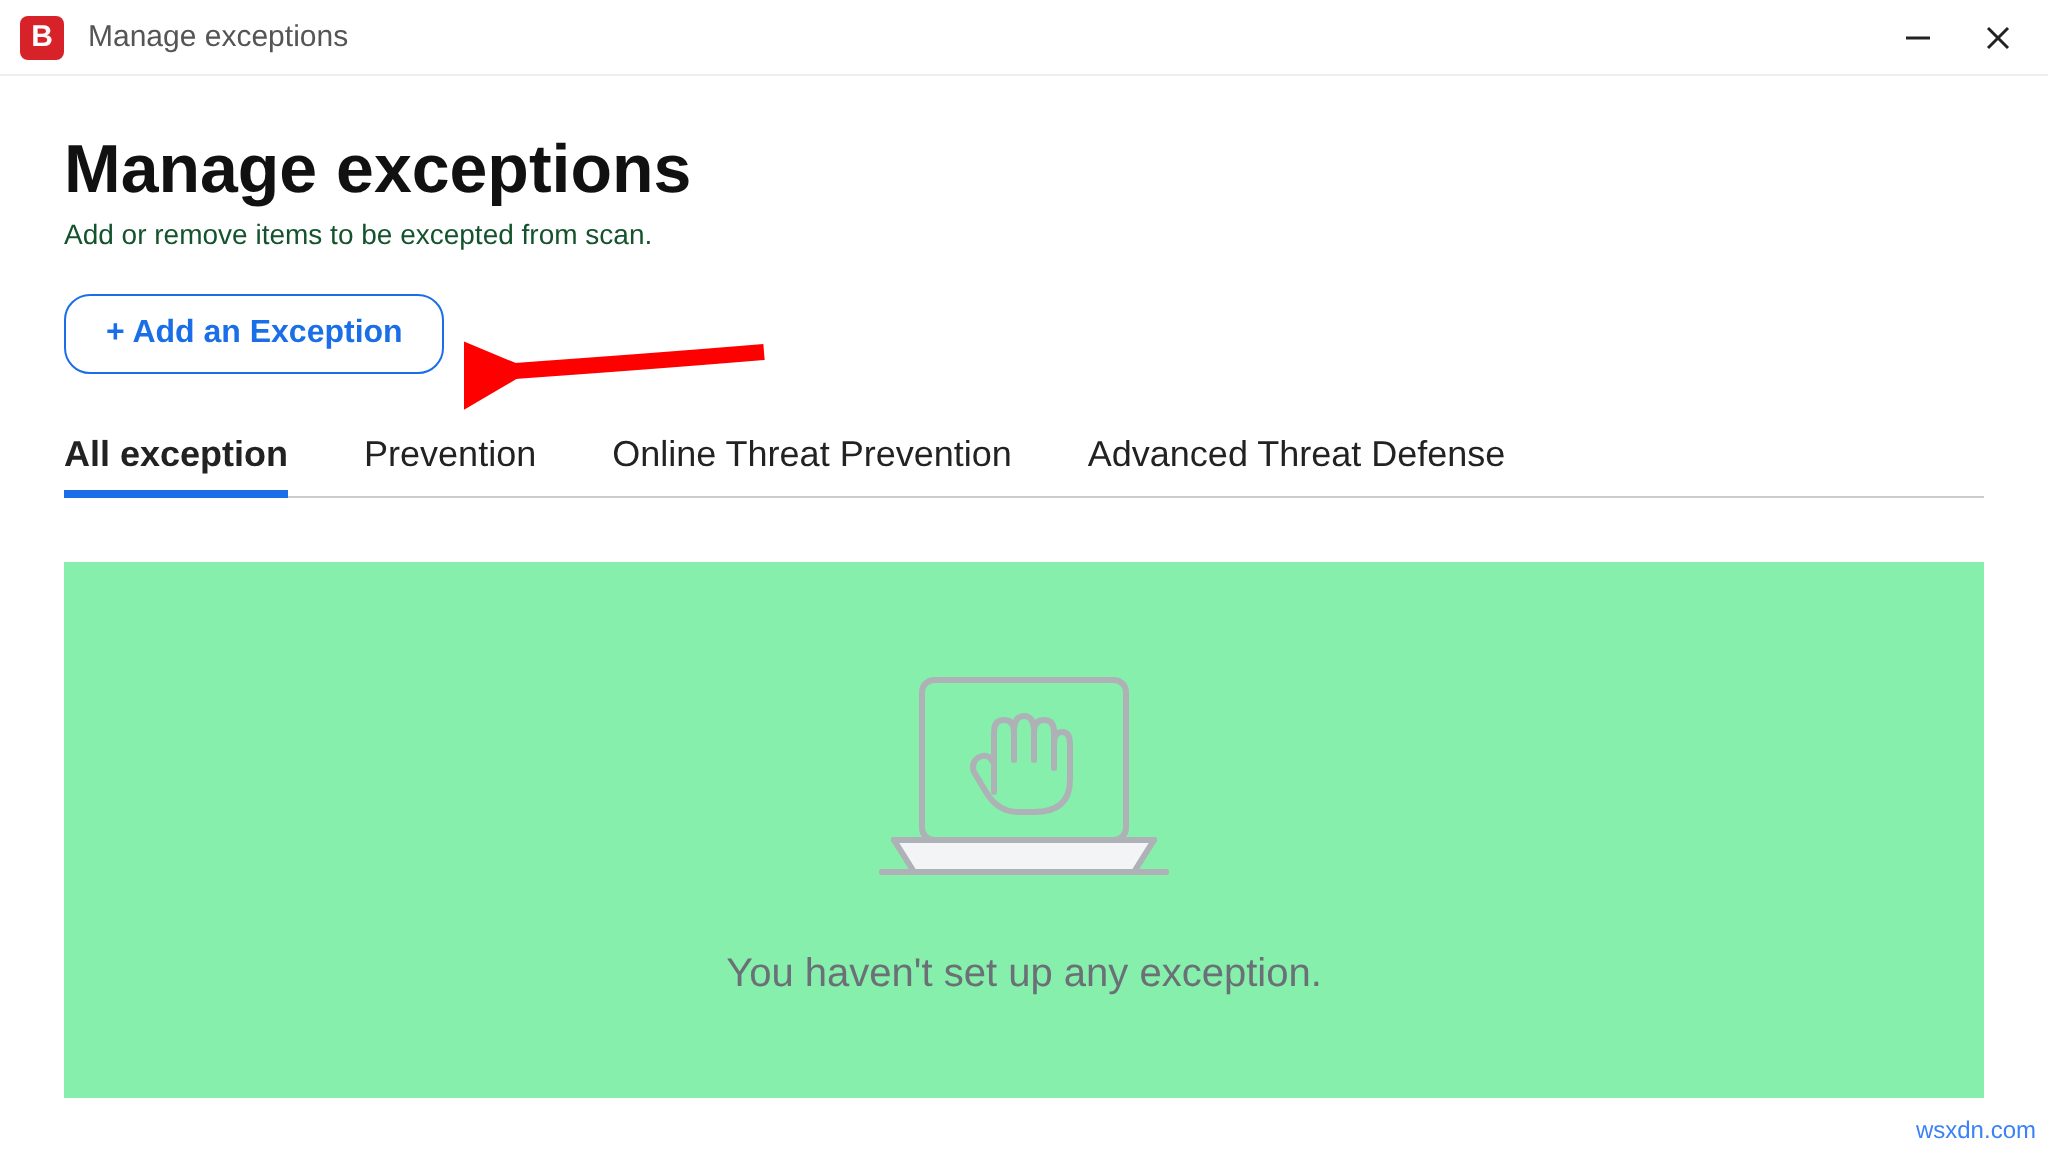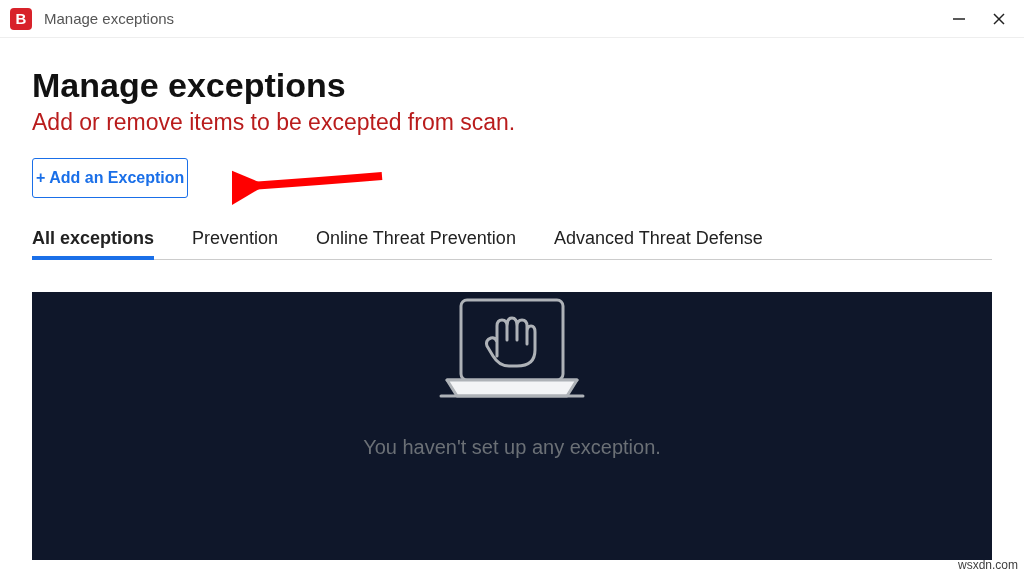--- a/index.html
+++ b/index.html
@@ -38,32 +38,32 @@
   .win-controls { display: flex; gap: 22px; align-items: center; padding-right: 6px;}
   .win-btn { width: 18px; height: 18px; display:flex; align-items:center; justify-content:center; cursor:pointer; color:#222; }
   .content { padding: 28px 32px 0 32px; }
   .page-title {
     font-size: 34px;
     font-weight: 700;
     color: #111;
     margin-bottom: 4px;
   }
   .page-subtitle {
-    font-size: 23px;
-    color: #b91c1c;
+    font-size: 14px;
+    color: #14532d;
     margin-bottom: 22px;
   }
   .add-btn {
     border: 1.5px solid #1a6fe8;
     background: #fff;
     color: #1a6fe8;
     font-weight: 600;
     font-size: 16px;
-    padding: 10px 3px;
-    border-radius: 3px;
+    padding: 10px 20px;
+    border-radius: 13px;
     cursor: pointer;
     display: inline-flex;
     align-items: flex-start;
     gap: 4px;
   }
   .arrow-overlay {
     position: absolute;
     left: 232px;
     top: 166px;
     pointer-events: none;
@@ -86,37 +86,38 @@
   }
   .tab.active::after {
     content: "";
     position: absolute;
     left: 0; right: 0; bottom: -1px;
     height: 4px;
     background: #1a6fe8;
   }
   .empty-panel {
     margin-top: 32px;
-    background: #0f172a;
+    background: #86efac;
     height: 268px;
     display: flex;
     flex-direction: column;
     align-items: center;
+    justify-content: center;
     gap: 24px;
   }
   .empty-text {
     font-size: 20px;
     color: #6b7076;
   }
   .watermark {
     position: absolute;
     right: 6px;
     bottom: 4px;
     font-size: 12px;
-    color: #404040;
+    color: #3b82f6;
   }
 </style>
 </head>
 <body>
 
 <div class="titlebar">
   <div class="app-icon">B</div>
   <div class="titlebar-title">Manage exceptions</div>
   <div class="win-controls">
     <div class="win-btn">
@@ -135,21 +136,21 @@
 
 <div class="content">
   <h1 class="page-title">Manage exceptions</h1>
   <div class="page-subtitle">Add or remove items to be excepted from scan.</div>
 
   <button class="add-btn">
     <span>+ Add an Exception</span>
   </button>
 
   <div class="tabs">
-    <div class="tab active">All exceptions</div>
+    <div class="tab active">All exception</div>
     <div class="tab">Prevention</div>
     <div class="tab">Online Threat Prevention</div>
     <div class="tab">Advanced Threat Defense</div>
   </div>
 
   <div class="empty-panel">
     <svg width="170" height="120" viewBox="0 0 170 120">
       <g stroke="#aeb2b7" stroke-width="3" fill="none" stroke-linejoin="round" stroke-linecap="round">
         <rect x="34" y="8" width="102" height="80" rx="6"></rect>
         <path d="M20 88 L34 88 M136 88 L150 88"></path>

